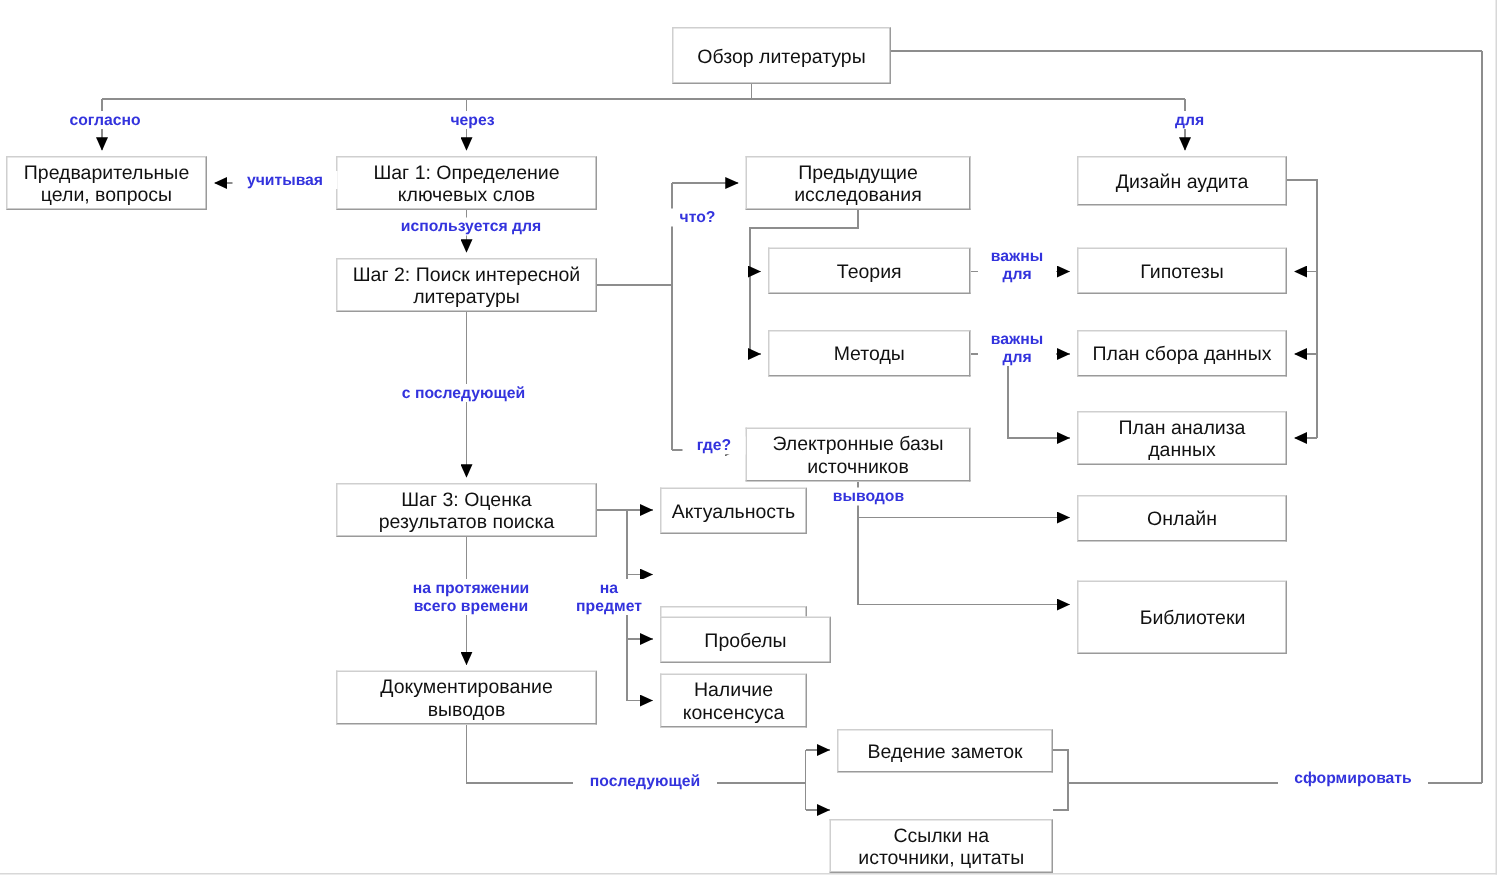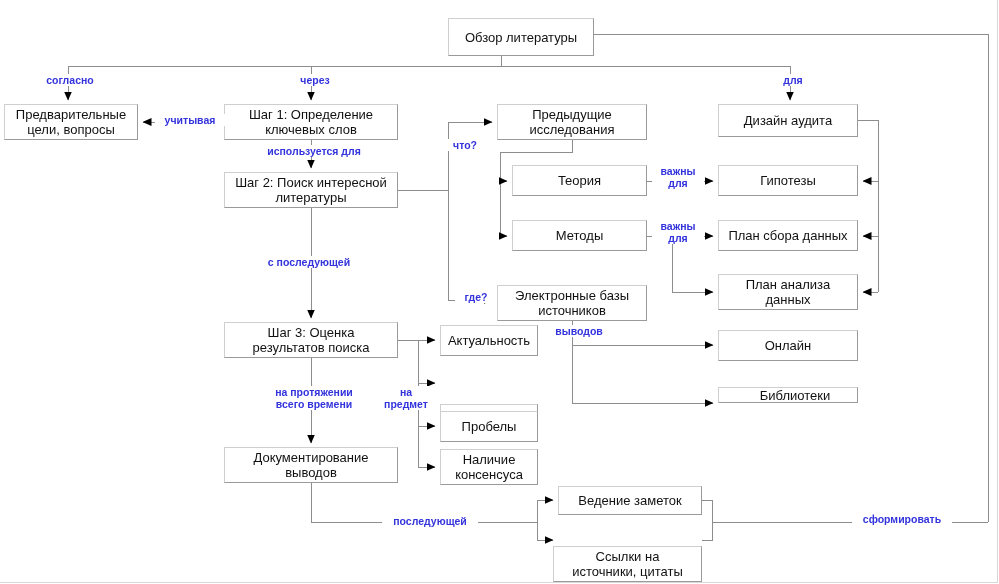--- a/index.html
+++ b/index.html
@@ -153,21 +153,21 @@
       <div class="node" style="left: 497px; top: 285px; width: 150px; height: 36px; justify-content: center;">
         <span style="white-space: pre-line;">Электронные базы
 источников</span>
       </div>
       <div class="node" style="left: 440px; top: 325px; width: 98px; height: 31px;">
         <span style="white-space: pre-line;">Актуальность</span>
       </div>
       <div class="node" style="left: 440px; top: 368px; width: 98px; height: 31px; margin-top: 36px;">
         <span style="white-space: pre-line;">Качество</span>
       </div>
-      <div class="node" style="left: 440px; top: 411px; width: 98px; height: 31px;">
+      <div class="node" style="left: 440px; top: 411px; width: 114px; height: 31px;">
         <span style="white-space: pre-line;">Пробелы</span>
       </div>
       <div class="node" style="left: 440px; top: 449px; width: 98px; height: 36px;">
         <span style="white-space: pre-line;">Наличие
 консенсуса</span>
       </div>
       <div class="node" style="left: 718px; top: 104px; width: 140px; height: 33px;">
         <span style="white-space: pre-line;">Дизайн аудита</span>
       </div>
       <div class="node" style="left: 718px; top: 165px; width: 140px; height: 31px;">
@@ -176,21 +176,21 @@
       <div class="node" style="left: 718px; top: 220px; width: 140px; height: 31px;">
         <span style="white-space: pre-line;">План сбора данных</span>
       </div>
       <div class="node" style="left: 718px; top: 274px; width: 140px; height: 36px;">
         <span style="white-space: pre-line;">План анализа
 данных</span>
       </div>
       <div class="node" style="left: 718px; top: 330px; width: 140px; height: 31px;">
         <span style="white-space: pre-line;">Онлайн</span>
       </div>
-      <div class="node" style="left: 718px; top: 387px; width: 140px; height: 16px; padding-left: 18px;">
+      <div class="node" style="left: 718px; top: 387px; width: 140px; height: 49px; padding-left: 18px;">
         <span style="white-space: pre-line;">Библиотеки</span>
       </div>
       <div class="node" style="left: 558px; top: 486px; width: 144px; height: 29px;">
         <span style="white-space: pre-line;">Ведение заметок</span>
       </div>
       <div class="node" style="left: 553px; top: 522px; width: 149px; height: 36px; margin-top: 24px;">
         <span style="white-space: pre-line;">Ссылки на
 источники, цитаты</span>
       </div>
     </div>

